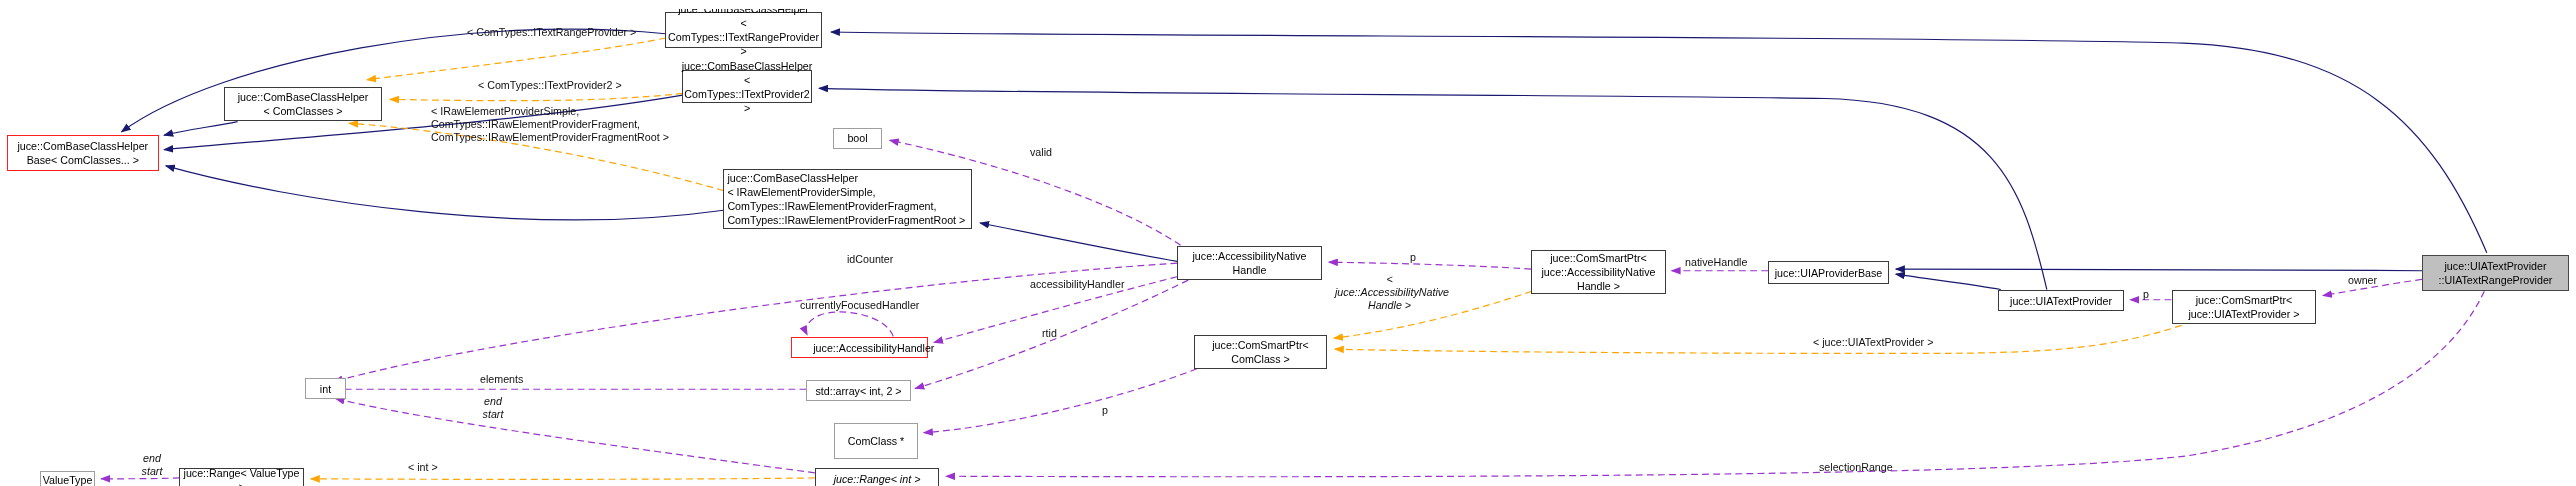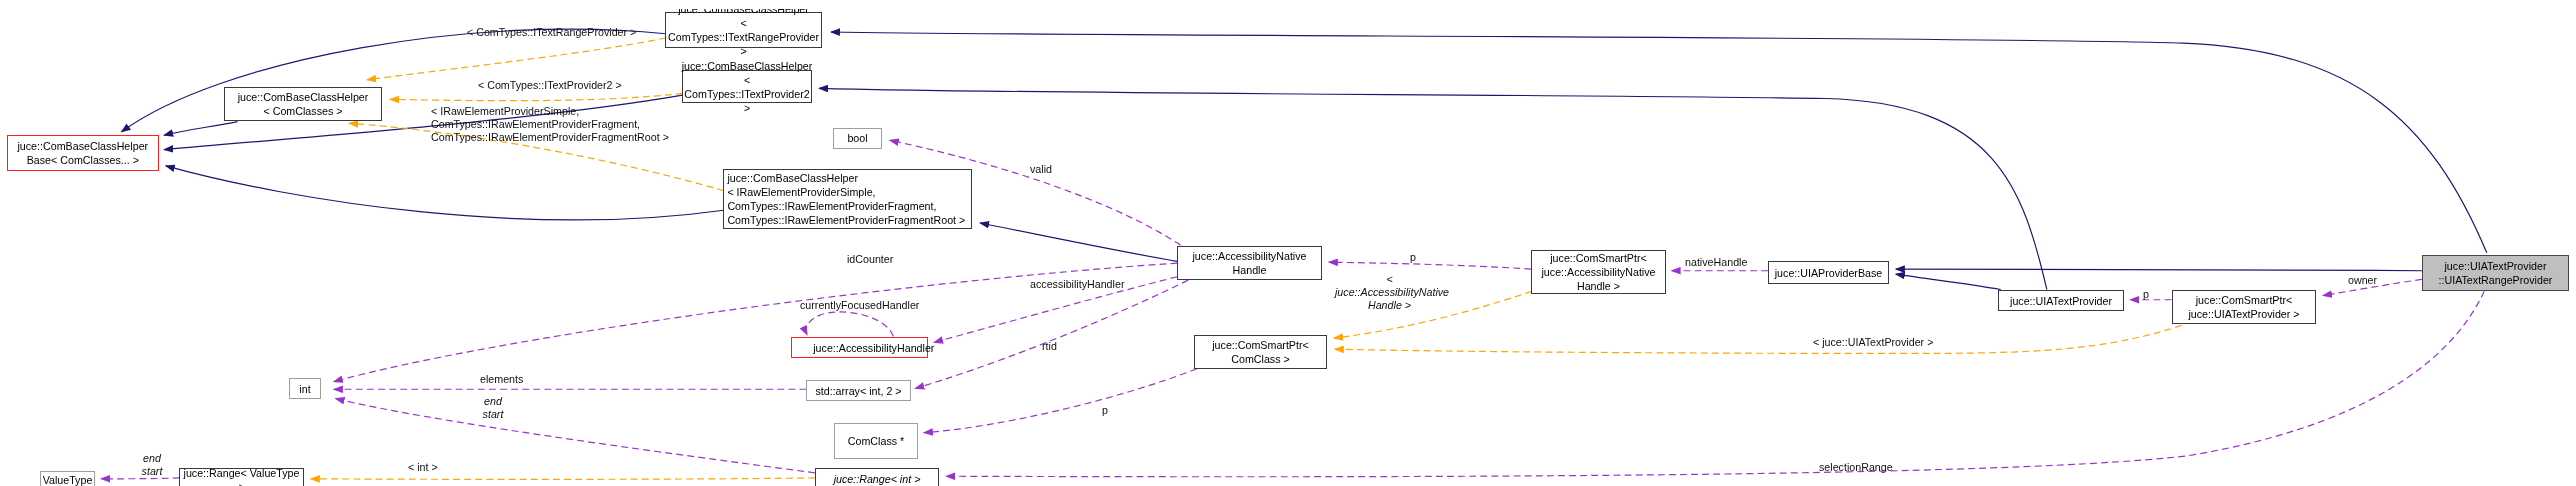--- a/index.html
+++ b/index.html
@@ -91,36 +91,36 @@
   <div class="node" style="left:1768px;top:252px;width:121px;height:23px;">juce::UIAProviderBase</div>
   <div class="node" style="left:1998px;top:281px;width:126px;height:21.3px;">juce::UIATextProvider</div>
   <div class="node" style="left:2172px;top:281px;width:144px;height:34px;">juce::ComSmartPtr&lt;
 juce::UIATextProvider &gt;</div>
   <div class="node current" style="left:2422px;top:246px;width:147px;height:36px;">juce::UIATextProvider
 ::UIATextRangeProvider</div>
   <div class="node red" style="left:791px;top:328px;width:137px;height:21.3px;padding-left:32px;">juce::AccessibilityHandler</div>
   <div class="node" style="left:1194px;top:326px;width:133px;height:34px;">juce::ComSmartPtr&lt;
 ComClass &gt;</div>
   <div class="node grey" style="left:806px;top:371px;width:105px;height:21.3px;">std::array&lt; int, 2 &gt;</div>
-  <div class="node grey" style="left:289px;top:369px;width:32px;height:21.3px;">int</div>
+  <div class="node grey" style="left:305px;top:369px;width:41px;height:21.3px;">int</div>
   <div class="node grey" style="left:834px;top:414px;width:84px;height:36px;">ComClass *</div>
   <div class="node grey" style="left:40px;top:462px;width:55px;height:18px;">ValueType</div>
   <div class="node" style="left:179px;top:459px;width:125px;height:23px;">juce::Range&lt; ValueType &gt;</div>
   <div class="node" style="left:815px;top:459px;width:124px;height:21.3px;font-style:italic;">juce::Range&lt; int &gt;</div>
 
   <span class="elabel" style="left:467px;top:17px;">&lt; ComTypes::ITextRangeProvider &gt;</span>
   <span class="elabel" style="left:478px;top:70px;">&lt; ComTypes::ITextProvider2 &gt;</span>
   <span class="elabel" style="left:431px;top:96px;">&lt; IRawElementProviderSimple,
 ComTypes::IRawElementProviderFragment,
 ComTypes::IRawElementProviderFragmentRoot &gt;</span>
-  <span class="elabel" style="left:1030px;top:154px;text-align:center;">valid</span>
+  <span class="elabel" style="left:1030px;top:137px;text-align:center;">valid</span>
   <span class="elabel" style="left:847px;top:244px;">idCounter</span>
   <span class="elabel" style="left:1030px;top:269px;">accessibilityHandler</span>
   <span class="elabel" style="left:800px;top:290px;">currentlyFocusedHandler</span>
-  <span class="elabel" style="left:1042px;top:331px;">rtid</span>
+  <span class="elabel" style="left:1042px;top:318px;">rtid</span>
   <span class="elabel" style="left:1410px;top:242px;">p</span>
   <span class="elabel center" style="left:1335px;top:264px;width:109px;">&lt; juce::AccessibilityNative
 Handle &gt;</span>
   <span class="elabel" style="left:1685px;top:247px;">nativeHandle</span>
   <span class="elabel" style="left:2348px;top:265px;">owner</span>
   <span class="elabel" style="left:2143px;top:279px;">p</span>
   <span class="elabel" style="left:1813px;top:327px;">&lt; juce::UIATextProvider &gt;</span>
   <span class="elabel" style="left:480px;top:364px;">elements</span>
   <span class="elabel center" style="left:476px;top:386px;width:34px;">end
 start</span>

